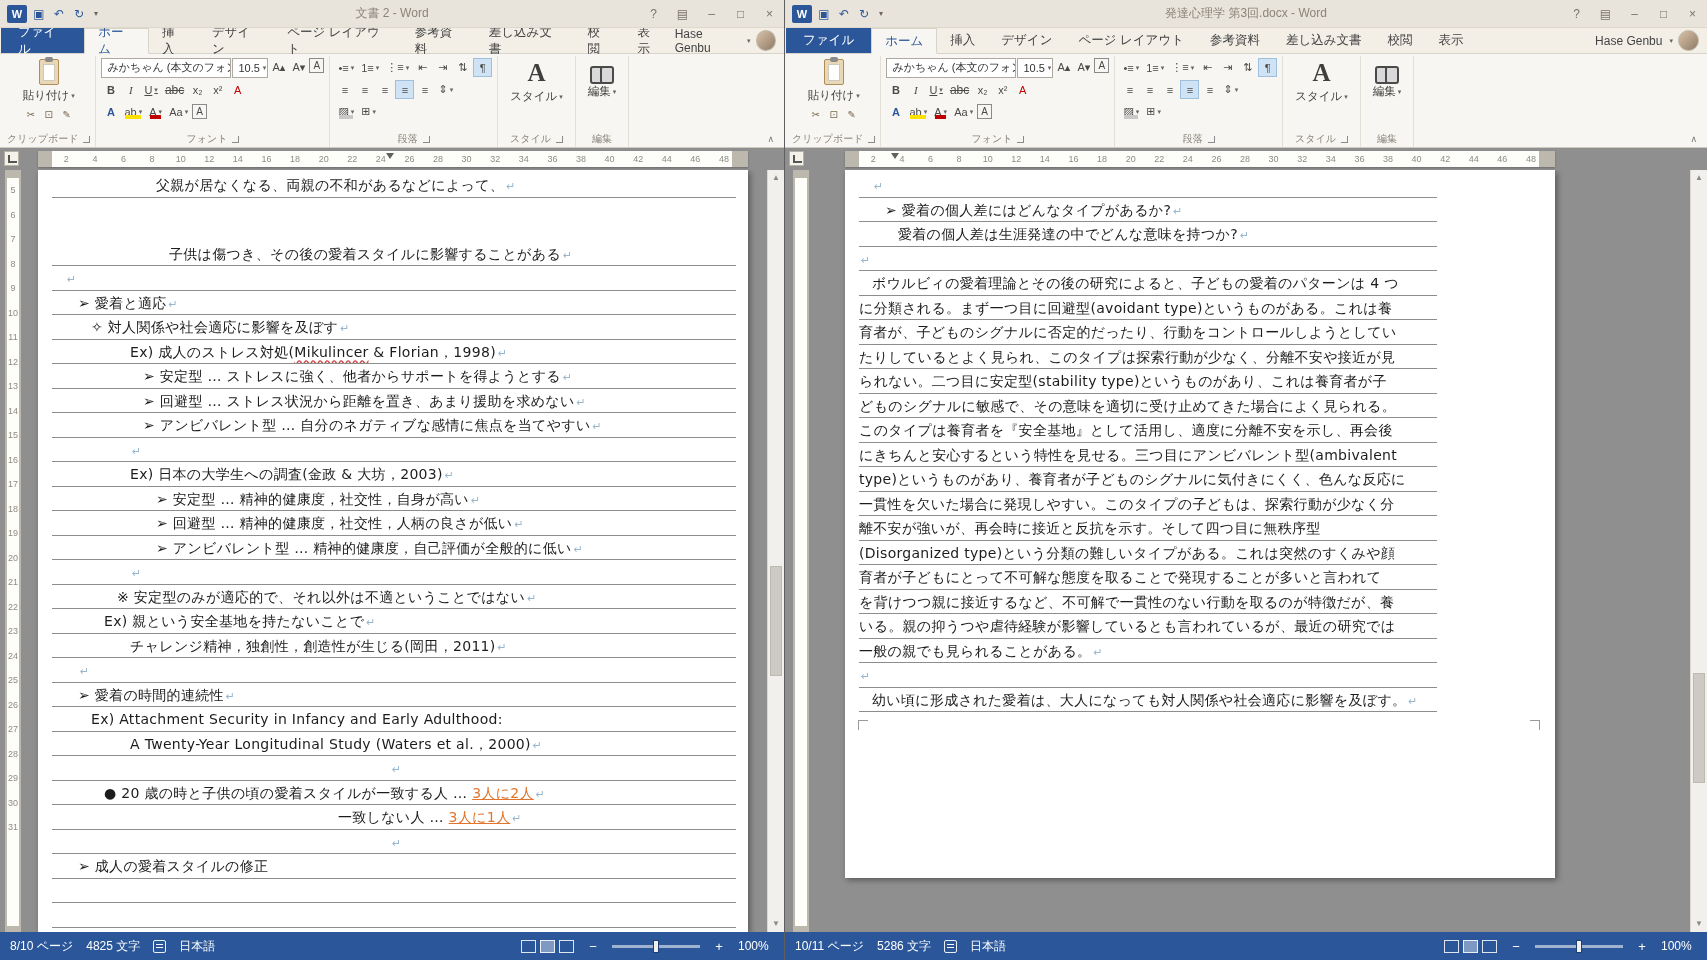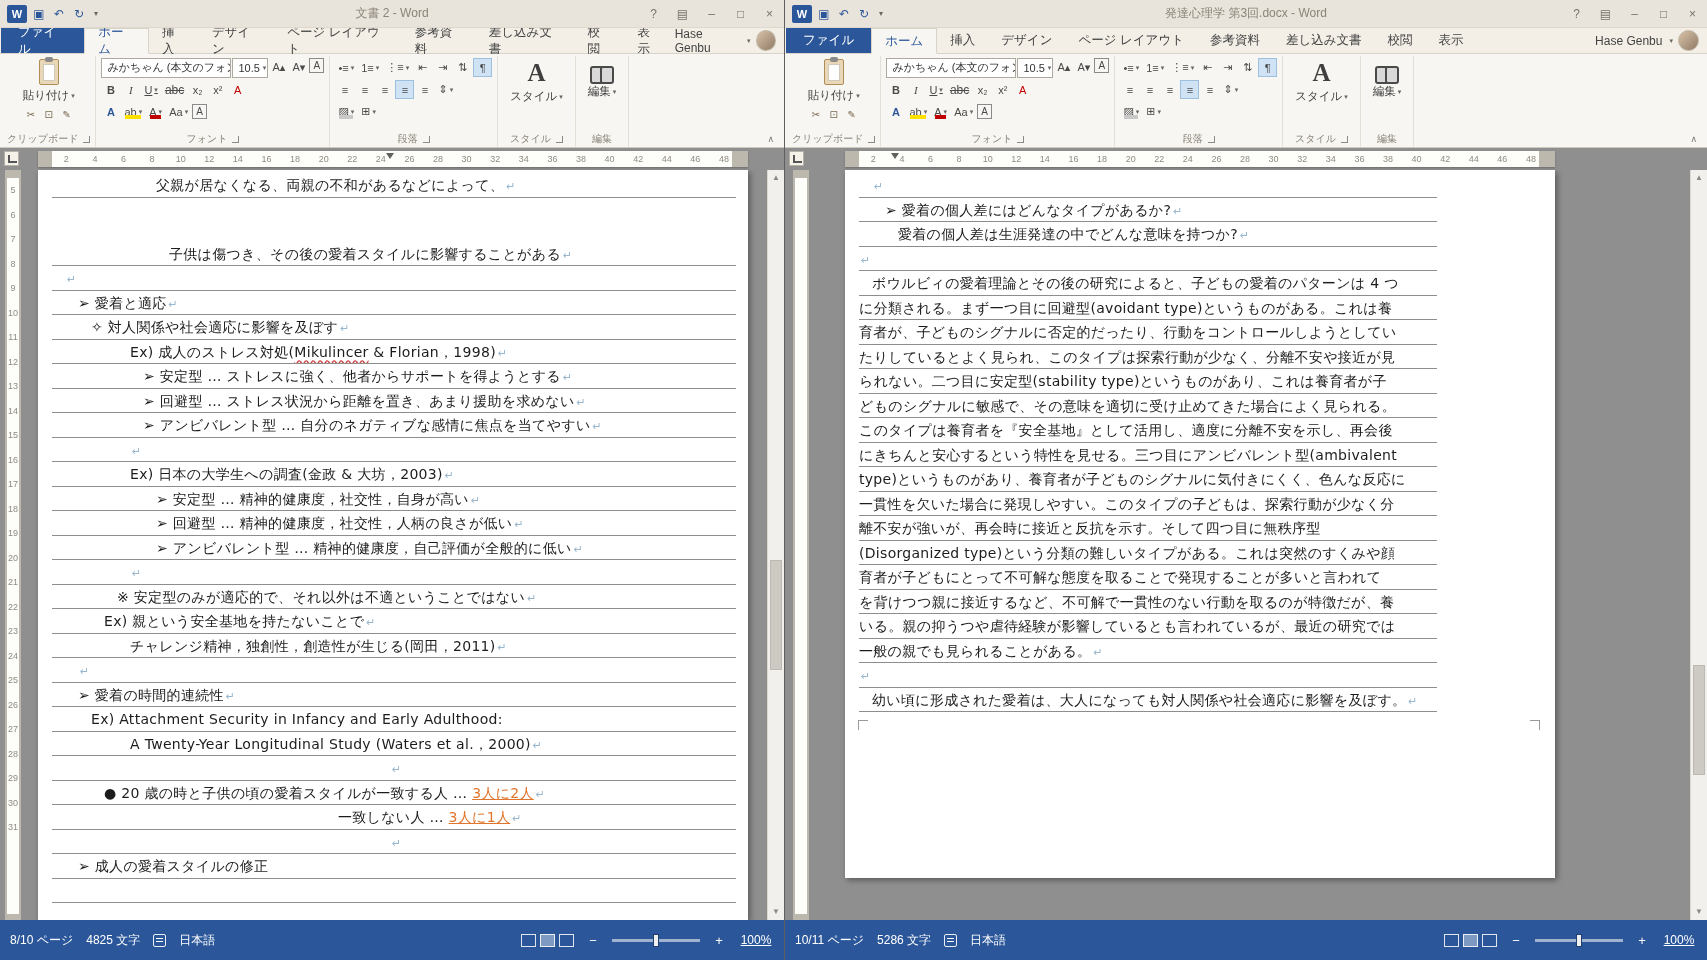--- a/index.html
+++ b/index.html
@@ -102,32 +102,32 @@
   .corner-r{right:15px;border-right:1px solid #9a9a9a;border-top:1px solid #9a9a9a;}
   .scrollbar{position:absolute;right:0;top:0;bottom:0;width:17px;background:#f2f0ec;border-left:1px solid #dcd8d0;}
   .sb-arrow{position:absolute;left:0;right:0;height:16px;font-size:8px;color:#8a8a8a;text-align:center;line-height:16px;}
   .sb-up{top:0;}
   .sb-down{bottom:0;}
   .sb-thumb{position:absolute;left:2px;right:2px;height:110px;background:#cdcac3;border:1px solid #bdb9b1;}
   .win-left .sb-thumb{top:52%;}
   .win-right .sb-thumb{top:66%;}
 
   
-  .status-bar{height:40px;background:#2b579a;display:flex;align-items:center;color:#fff;font-size:12px;gap:13px;padding:0 10px;flex:0 0 auto;}
+  .status-bar{height:28px;background:#2b579a;display:flex;align-items:center;color:#fff;font-size:12px;gap:13px;padding:0 10px;flex:0 0 auto;}
   .st-item{white-space:nowrap;}
   .st-icon{width:13px;height:13px;border:1px solid rgba(255,255,255,.9);border-radius:2px;position:relative;flex:0 0 auto;}
   .st-icon::after{content:"";position:absolute;left:2px;top:3px;width:7px;height:1px;background:#fff;box-shadow:0 3px 0 #fff;}
   .st-spacer{flex:1;}
   .view-group{display:flex;gap:4px;align-items:center;}
   .view-btn{width:15px;height:13px;border:1px solid rgba(255,255,255,.85);}
   .view-btn.sel{background:rgba(255,255,255,.4);}
   .zoom-out,.zoom-in{font-size:13px;width:12px;text-align:center;}
   .zoom-slider{width:88px;height:3px;background:rgba(255,255,255,.55);position:relative;}
   .zoom-thumb{position:absolute;left:50%;top:-5px;transform:translateX(-50%);width:6px;height:13px;background:#f0f0f0;border:1px solid #1e3f70;}
-  .zoom-pct{min-width:36px;text-align:center;text-decoration:underline;}
+  .zoom-pct{min-width:36px;text-align:left;}
 </style>
 </head>
 <body>
 
 <div id="screen">
     <div class="word-window win-left">
 
     <div class="title-bar">
       <div class="qat">
         <span class="word-logo">W</span>

